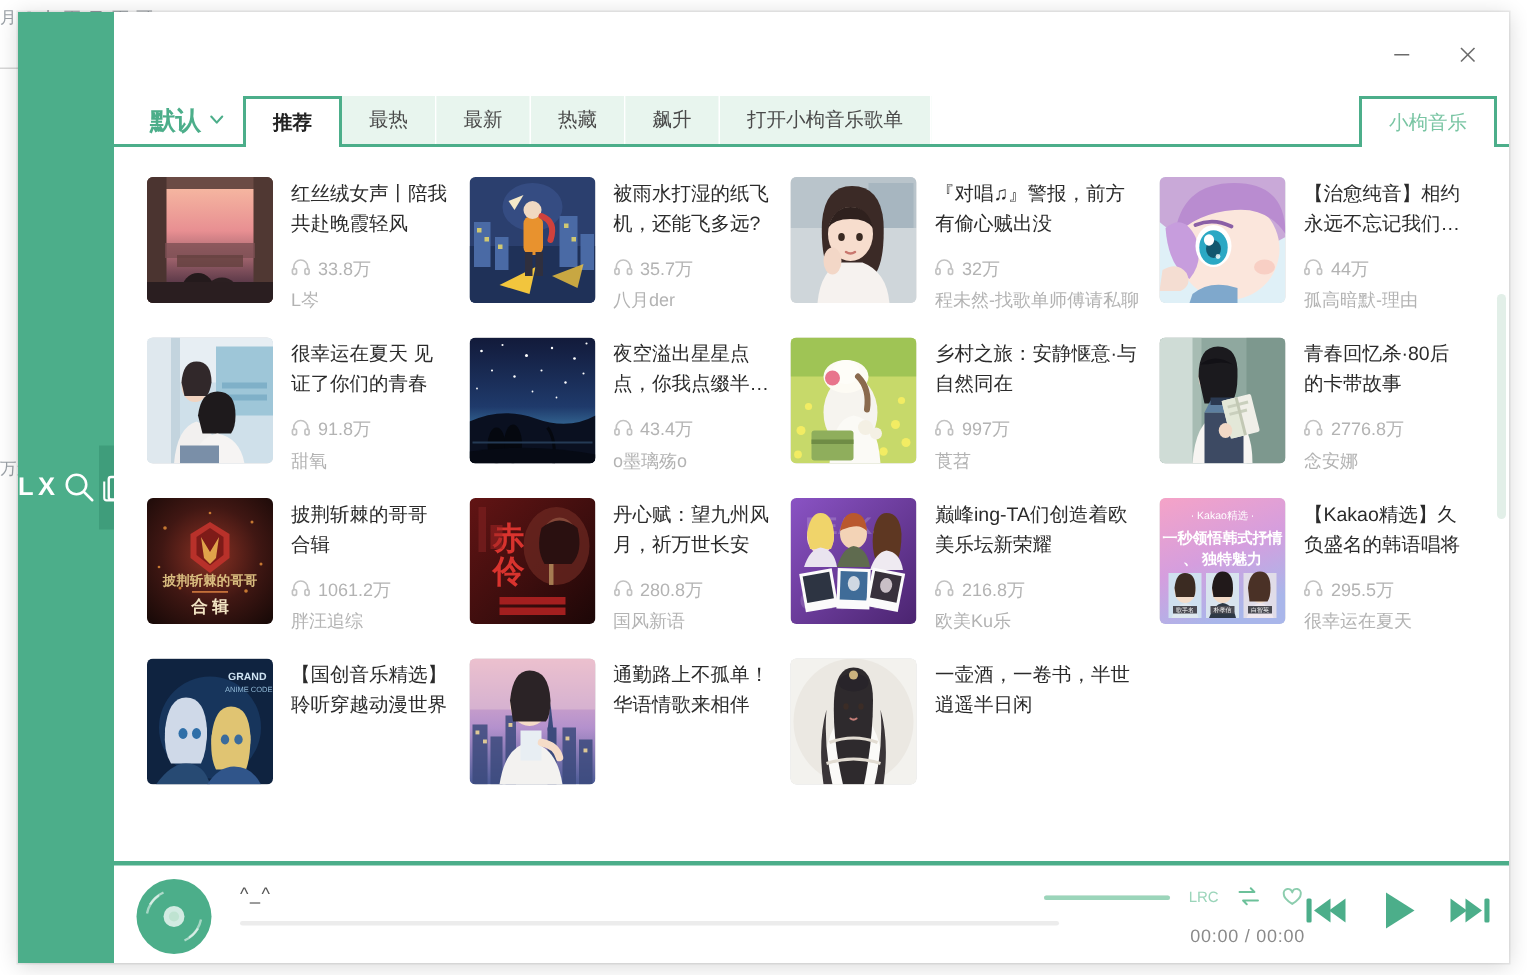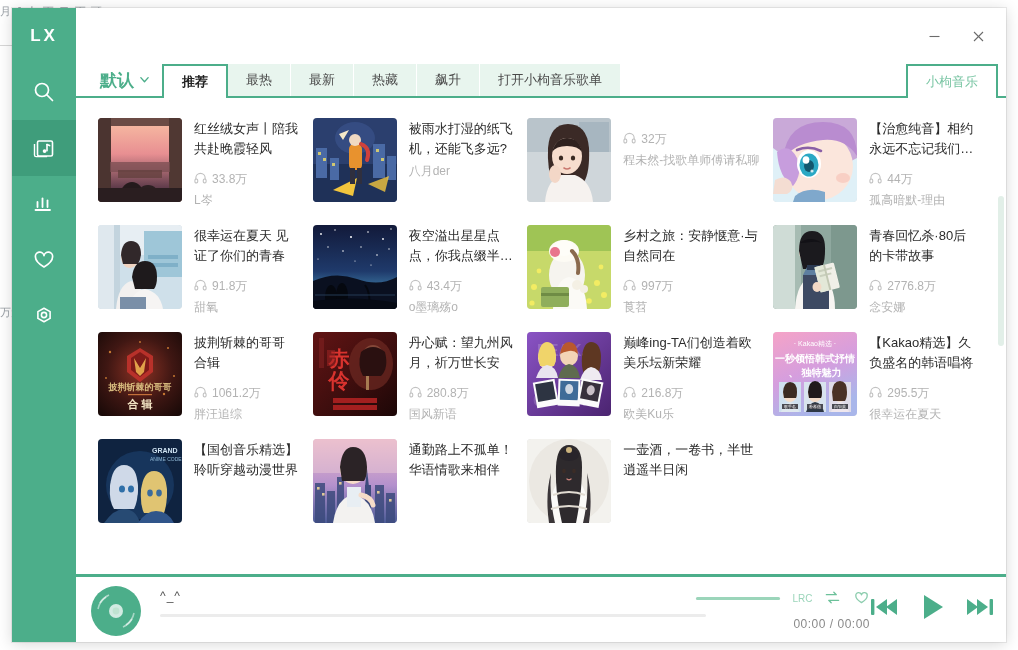--- a/index.html
+++ b/index.html
@@ -34,21 +34,21 @@
     width: 994px; height: 634px;
     background: #ffffff;
     box-shadow: 0 0 0 1px rgba(0,0,0,0.07), 0 2px 14px rgba(0,0,0,0.16);
     overflow: hidden;
   }
 
   
   #sidebar {
     position: absolute; left: 0; top: 0; width: 64px; height: 100%;
     background: #4cae8a;
-    display: flex; flex-direction: column; align-items: center;
+    display: flex; flex-direction: row; align-items: center;
   }
   #logo {
     height: 56px; width: 100%;
     display: flex; align-items: center; justify-content: center;
     color: #ffffff; font-size: 17px; font-weight: bold; letter-spacing: 3px;
   }
   .nav-item {
     width: 64px; height: 56px;
     display: flex; align-items: center; justify-content: center;
     cursor: pointer;
@@ -354,20 +354,28 @@
         <rect x="36" y="26" width="13" height="26" rx="5" fill="#e8922e"></rect>
         <circle cx="42" cy="22" r="6" fill="#f0d9c2"></circle>
         <path d="M48 26 q10 4 6 16" stroke="#d0413c" stroke-width="4" fill="none" stroke-linecap="round"></path>
         <rect x="37" y="50" width="5" height="16" fill="#2f2f3e"></rect>
               <rect x="44" y="50" width="5" height="16" fill="#2f2f3e"></rect>
         <polygon points="26,16 36,12 30,22" fill="#f5e9c8"></polygon>
             </svg>
           </div>
           <div class="meta">
             <div class="title">被雨水打湿的纸飞机，还能飞多远?</div>
+            <div class="playline">
+              <span><svg width="13" height="13" viewBox="0 0 14 14" fill="none" stroke="#c2c2c2" stroke-width="1.2">
+                  <path d="M2 9 V7.5 A5 5 0 0 1 12 7.5 V9" stroke-linecap="round"></path>
+                  <rect x="1" y="8.6" width="3" height="4.2" rx="1.3"></rect>
+                  <rect x="10" y="8.6" width="3" height="4.2" rx="1.3"></rect>
+                </svg></span>
+              <span>35.7万</span>
+            </div>
             <div class="author">八月der</div>
           </div>
         </div>
         <div class="card">
           <div class="thumb">
             <svg viewBox="0 0 84 84" width="84" height="84">
               <rect width="84" height="84" fill="#cfd6da"></rect>
         <rect x="0" y="0" width="84" height="34" fill="#b9c4cb"></rect>
         <rect x="52" y="4" width="30" height="30" fill="#9fb0bb" opacity="0.7"></rect>
         <ellipse cx="40" cy="34" rx="19" ry="22" fill="#f2d9cb"></ellipse>
@@ -375,20 +383,21 @@
         <ellipse cx="40" cy="38" rx="15" ry="18" fill="#f7ddcd"></ellipse>
         <path d="M25 34 q4 -14 15 -14 q12 0 15 14 q-4 -6 -15 -6 q-11 0 -15 6 Z" fill="#2f211e"></path>
         <ellipse cx="34" cy="40" rx="2.2" ry="2.6" fill="#3a2a22"></ellipse>
               <ellipse cx="46" cy="40" rx="2.2" ry="2.6" fill="#3a2a22"></ellipse>
         <path d="M37 50 q3 2 6 0" stroke="#c9776e" stroke-width="1.6" fill="none" stroke-linecap="round"></path>
         <path d="M18 84 q2 -22 16 -27 l14 0 q16 6 18 27 Z" fill="#f6f2ef"></path>
         <ellipse cx="28" cy="56" rx="6" ry="9" fill="#f3d7c7"></ellipse>
             </svg>
           </div>
           <div class="meta">
+            <div class="title">『对唱♫』警报，前方有偷心贼出没</div>
             <div class="playline">
               <span><svg width="13" height="13" viewBox="0 0 14 14" fill="none" stroke="#c2c2c2" stroke-width="1.2">
                   <path d="M2 9 V7.5 A5 5 0 0 1 12 7.5 V9" stroke-linecap="round"></path>
                   <rect x="1" y="8.6" width="3" height="4.2" rx="1.3"></rect>
                   <rect x="10" y="8.6" width="3" height="4.2" rx="1.3"></rect>
                 </svg></span>
               <span>32万</span>
             </div>
             <div class="author">程未然-找歌单师傅请私聊</div>
           </div>

